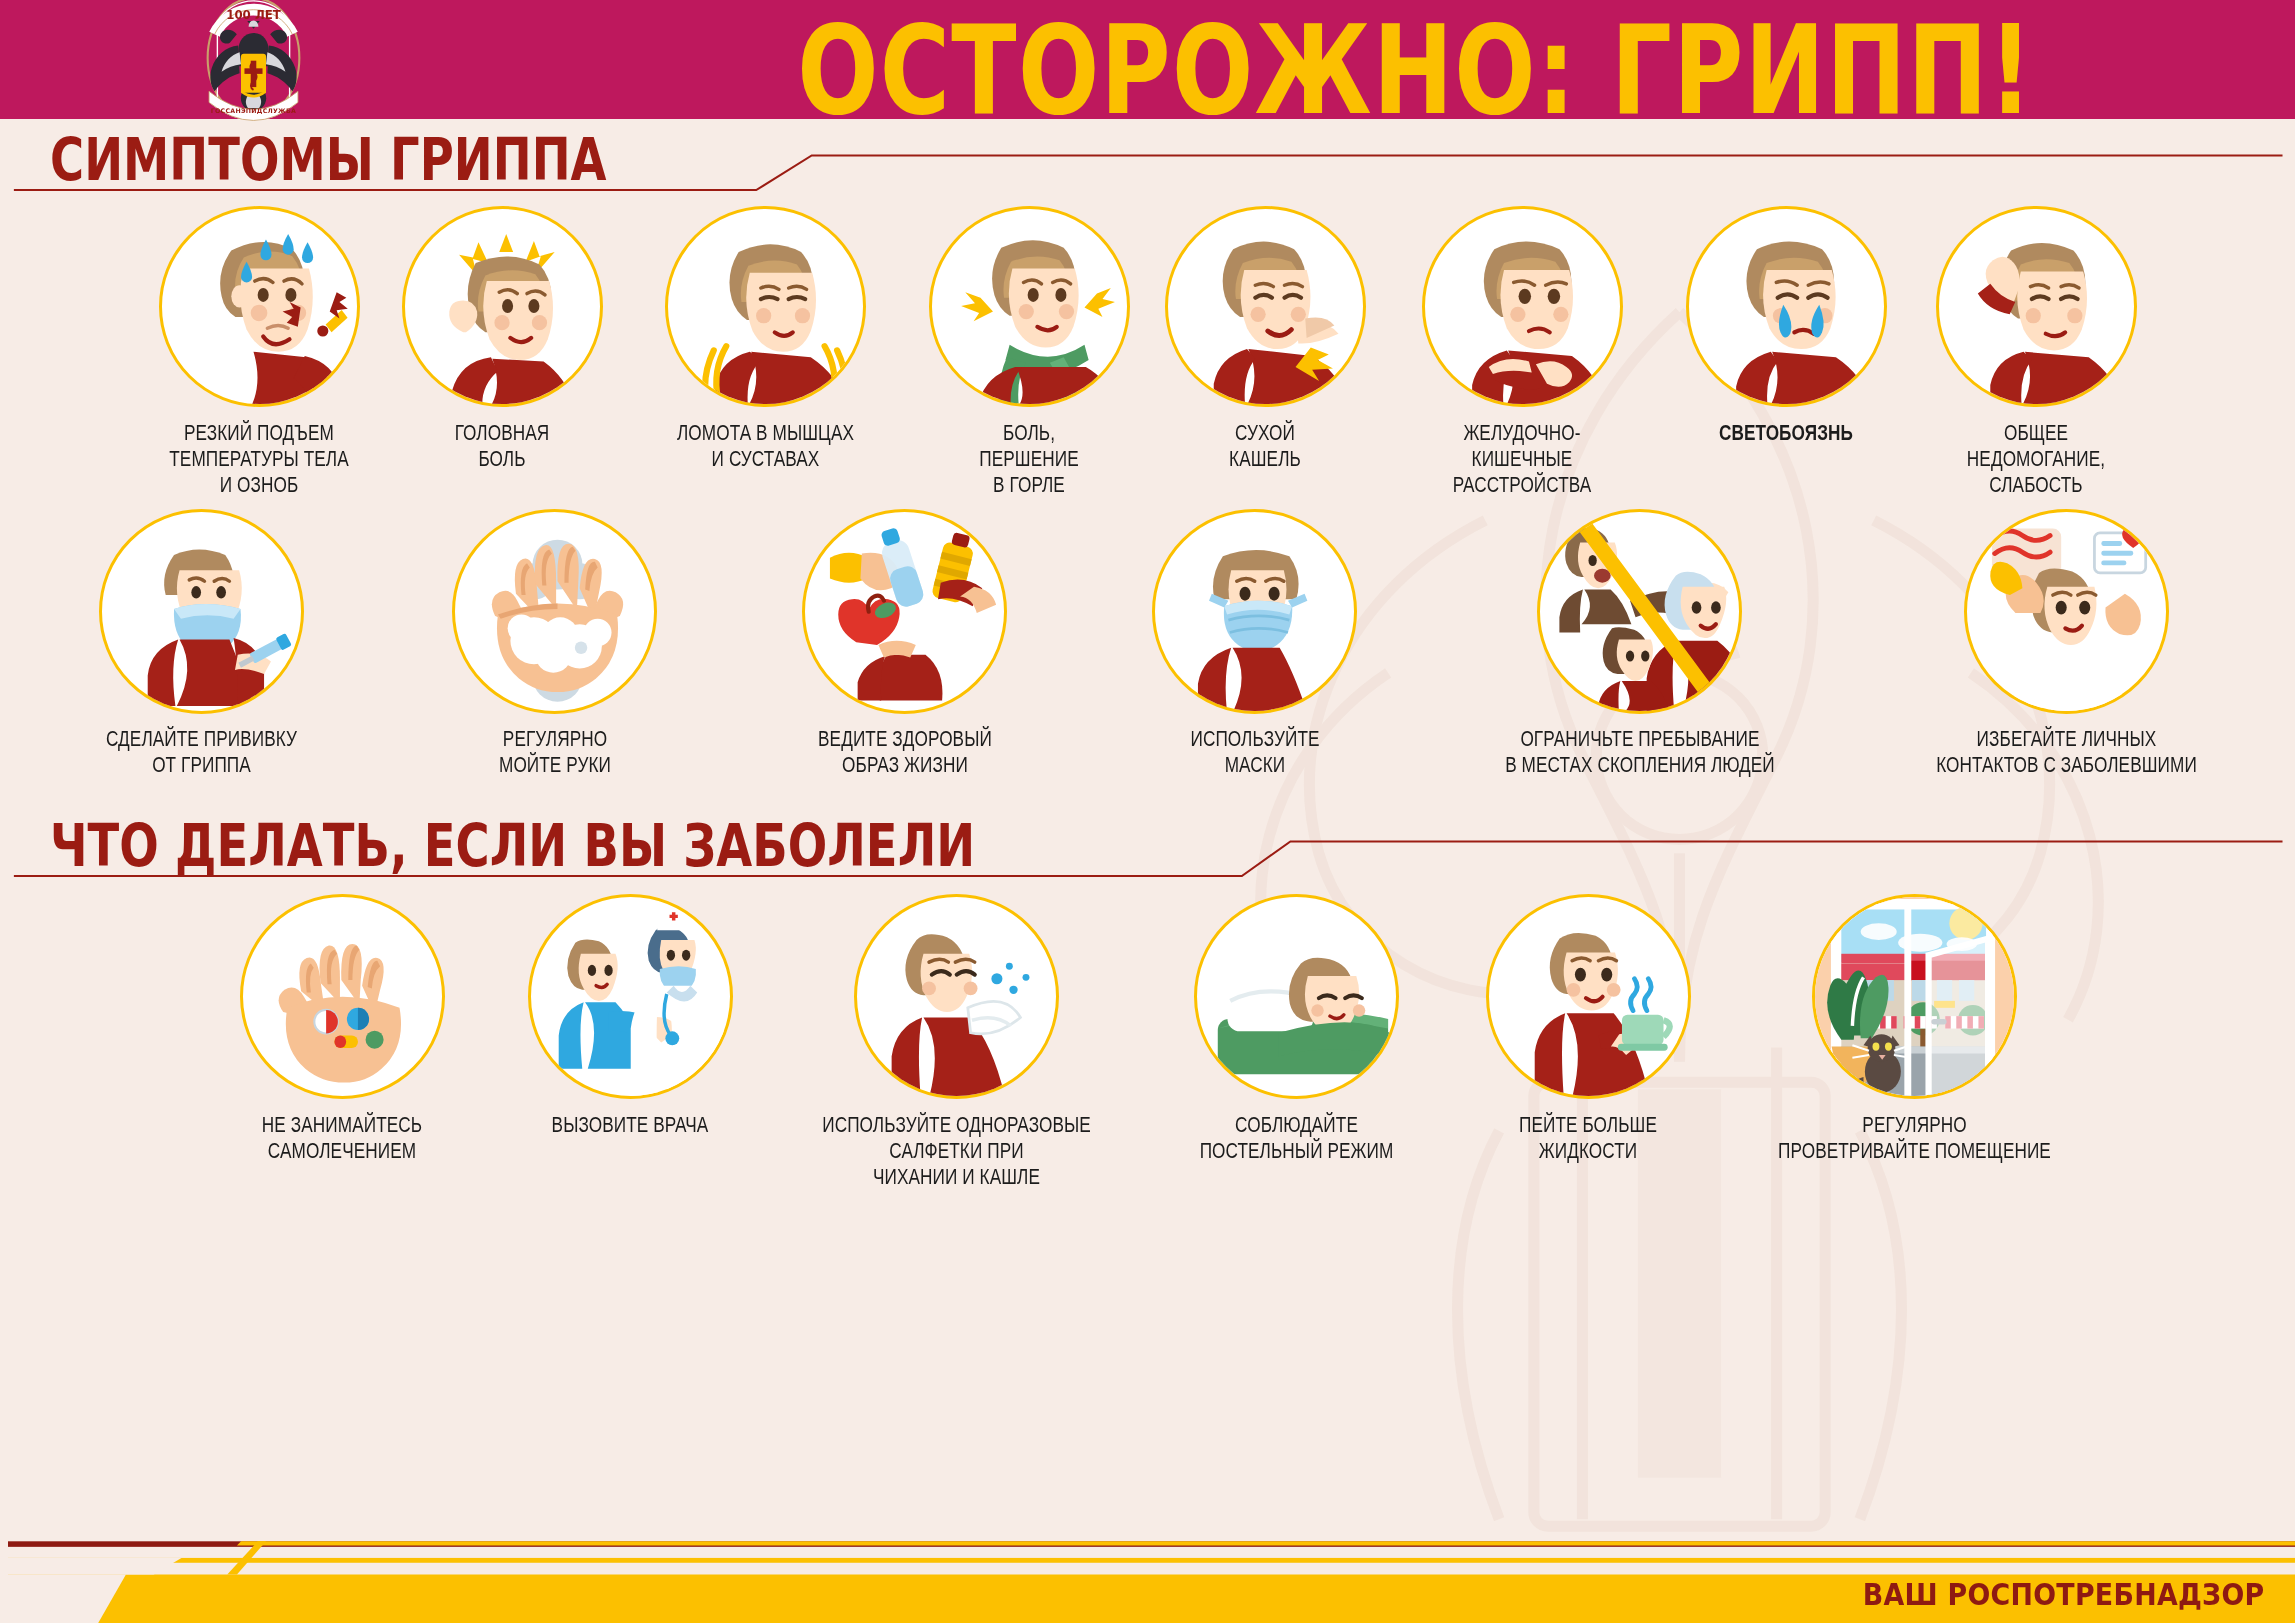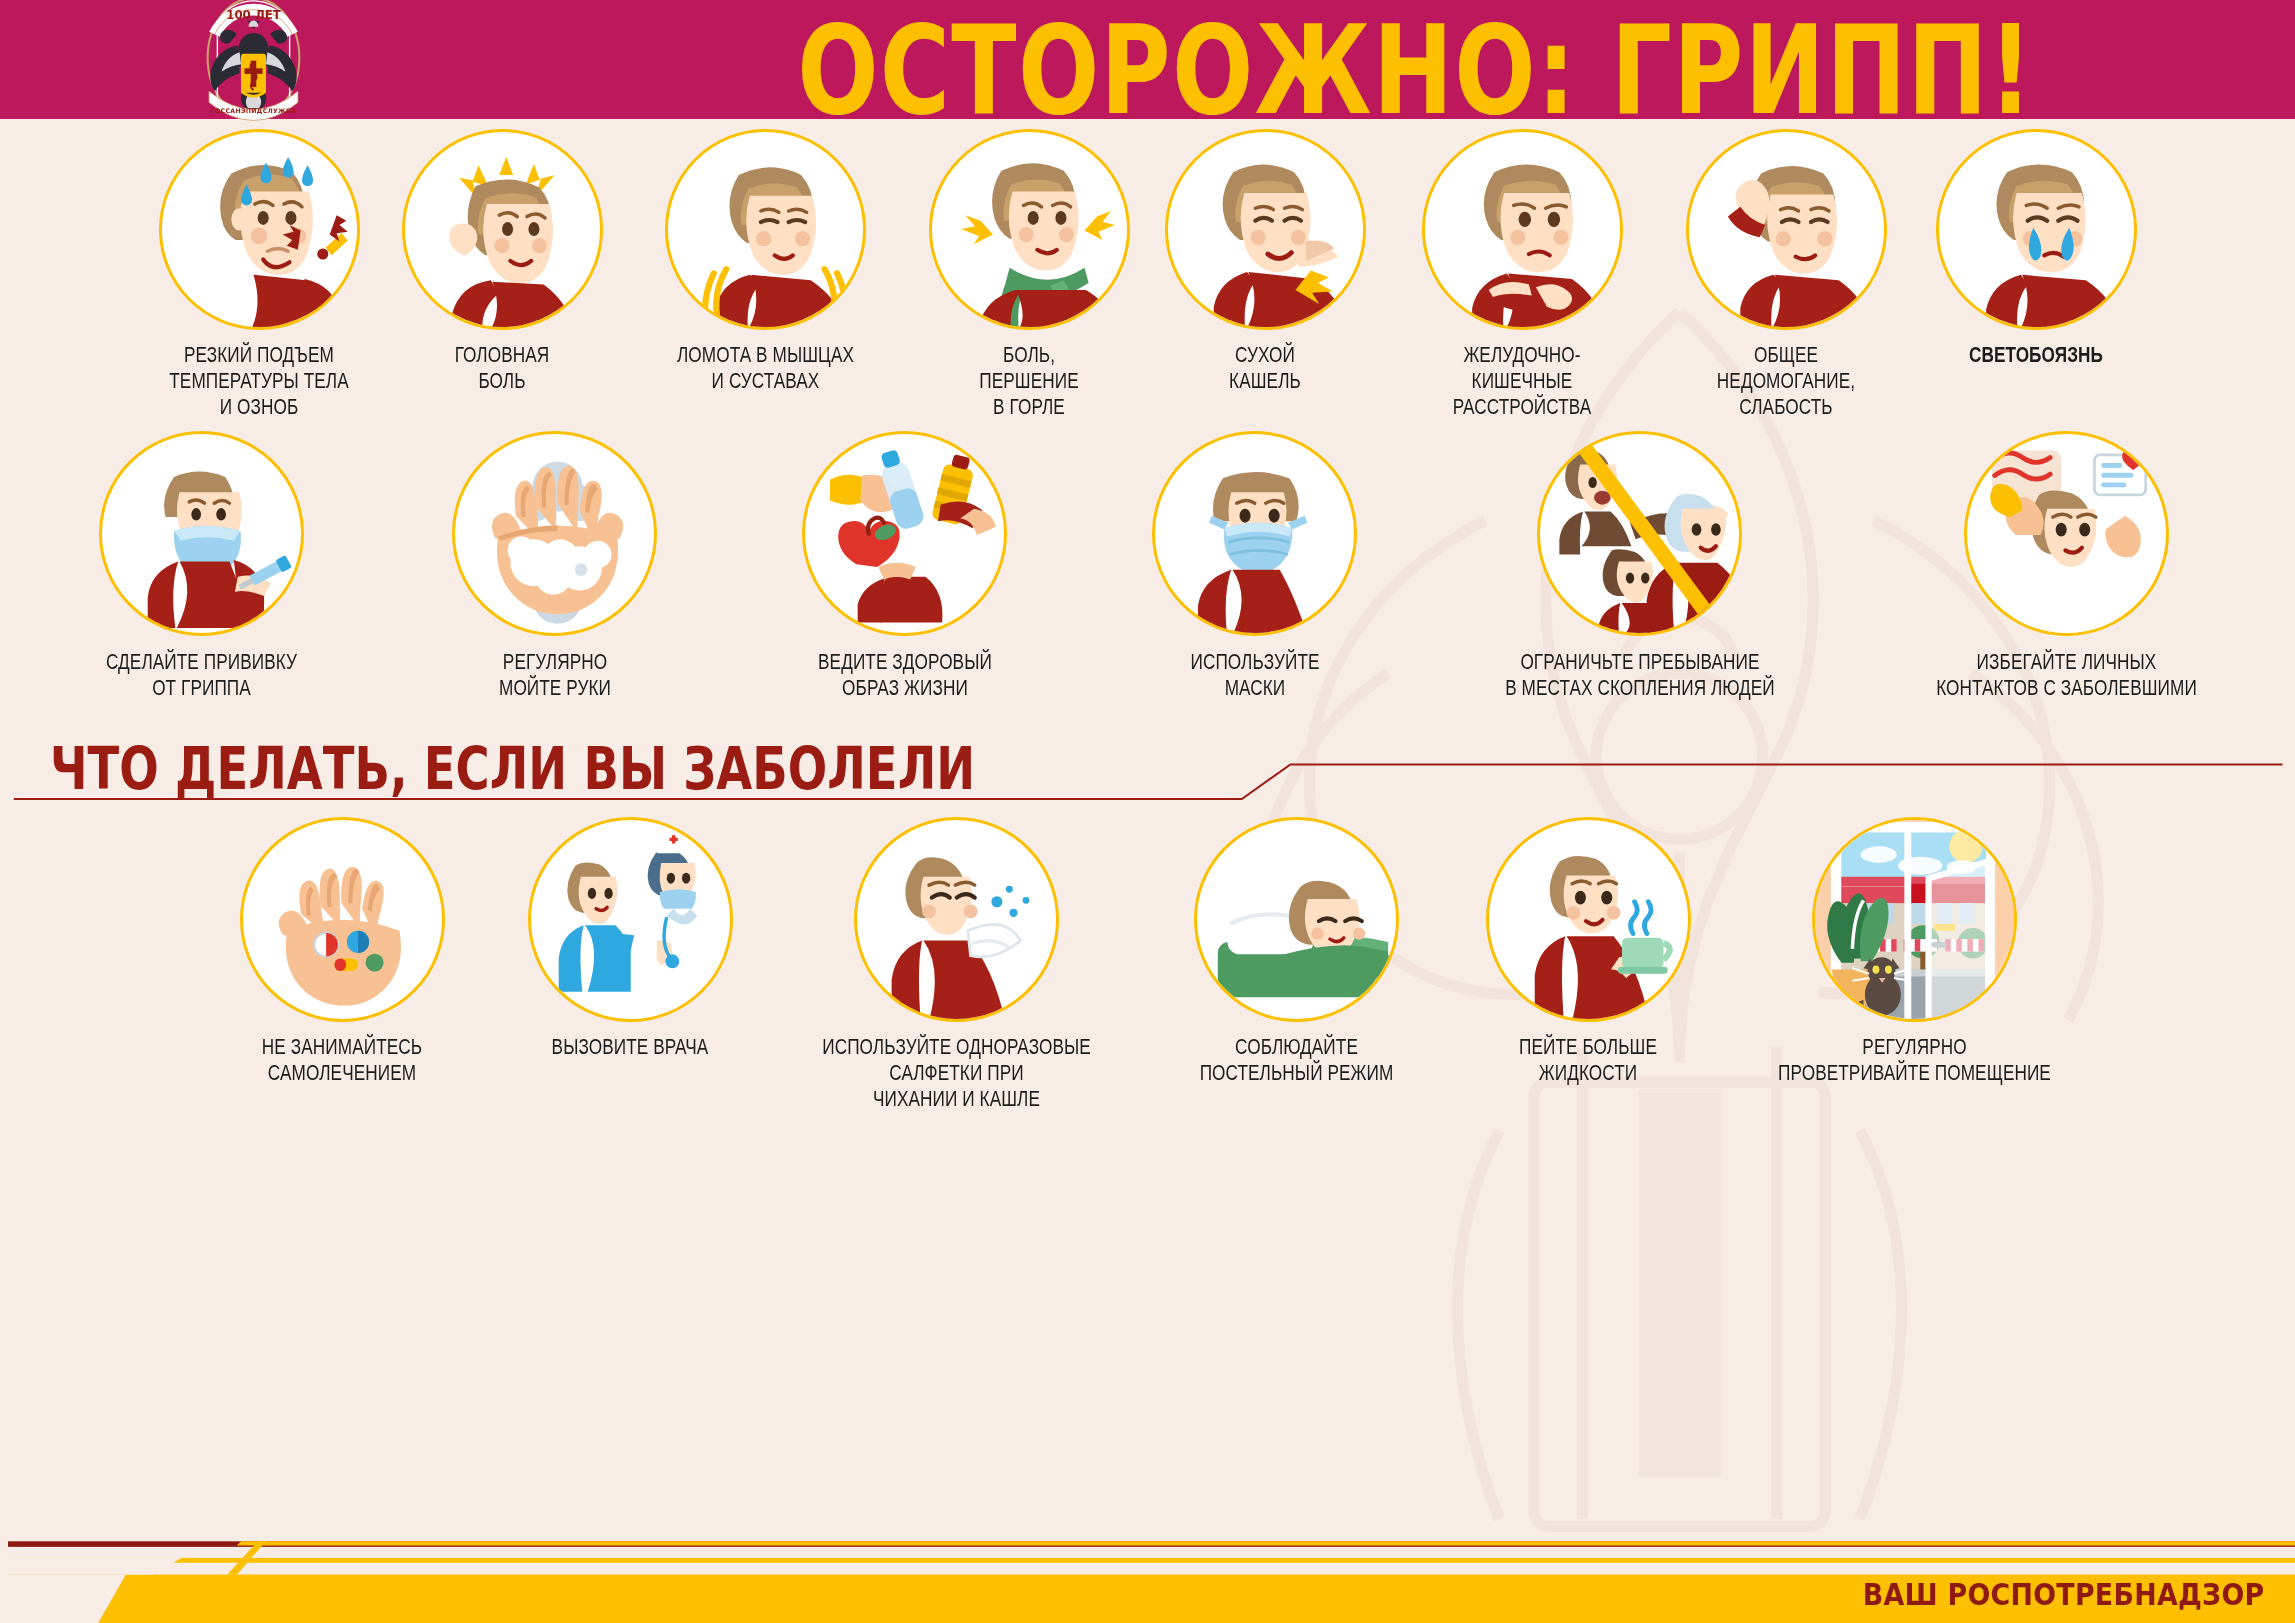--- a/index.html
+++ b/index.html
@@ -186,20 +186,26 @@
       </g>
       <path d="M100 98 c-6 4 -6 10 0 14 c6 4 6 10 0 14 c-5 3 -5 9 0 12" fill="none" stroke="#9b1c13" stroke-width="2.6"></path>
 
       <path d="M36 140 q64 52 128 0 l0 16 q-64 52 -128 0 z" fill="#ffffff" stroke="#c9a06a" stroke-width="1.2"></path>
       <text x="100" y="172" text-anchor="middle" font-family="DejaVu Sans, sans-serif" font-weight="700" font-size="9" fill="#9b1c13" letter-spacing="0.4">ГОССАНЭПИДСЛУЖБА</text>
     </svg>
 
     <div class="poster-title">ОСТОРОЖНО: ГРИПП!</div>
   </div>
 
+  <div class="section-head">
+    <svg class="rule-wrap" viewBox="0 0 3308 104" preserveAspectRatio="none">
+      <path d="M20 94 L1090 94 L1170 44 L3290 44" fill="none" stroke="#9b1c13" stroke-width="3"></path>
+    </svg>
+    <div class="txt">СИМПТОМЫ ГРИППА</div>
+  </div>
 
   <div class="row" style="margin-top:9.7px;">
     <div class="cell">
       <div class="circle" style="width:201px;height:201px;">
         <svg viewBox="0 0 290 290" width="201" height="201">
           <path d="M100 60 q-22 30 -14 66 q4 20 20 30 l78 0 q18 -12 20 -34 q6 -40 -16 -64 q-42 -22 -88 2z" fill="#b08a5f"></path>
           <path d="M118 70 q-16 24 -12 54 l96 0 q4 -34 -14 -56 q-34 -14 -70 2z" fill="#c9a06a"></path>
           <path d="M118 86 q-12 44 4 88 q16 32 46 32 q30 0 42 -32 q14 -44 2 -88 z" fill="#ffe0c4"></path>
           <ellipse cx="112" cy="126" rx="12" ry="16" fill="#ffe0c4"></ellipse>
           <ellipse cx="146" cy="124" rx="8" ry="10" fill="#5c3a20"></ellipse>
@@ -361,63 +367,63 @@
         </svg>
       </div>
       <div class="cap" style="width:278px;">ЖЕЛУДОЧНО-
 КИШЕЧНЫЕ
 РАССТРОЙСТВА</div>
     </div>
 
     <div class="cell">
       <div class="circle" style="width:201px;height:201px;">
         <svg viewBox="0 0 290 290" width="201" height="201">
+          <path d="M98 58 q-22 32 -12 68 q6 20 22 30 l78 0 q18 -12 22 -34 q6 -40 -16 -64 q-48 -22 -94 0z" fill="#b08a5f"></path>
+          <path d="M112 78 q-14 26 -10 52 l96 0 q6 -32 -12 -54 q-38 -12 -74 2z" fill="#c9a06a"></path>
+          <path d="M112 88 q-12 42 4 84 q16 30 46 30 q30 0 42 -30 q14 -42 2 -84z" fill="#ffe0c4"></path>
+          <path d="M128 128 q14 -10 28 0" stroke="#5c3a20" stroke-width="6" fill="none" stroke-linecap="round"></path>
+          <path d="M172 128 q14 -10 28 0" stroke="#5c3a20" stroke-width="6" fill="none" stroke-linecap="round"></path>
+          <path d="M126 106 q16 -6 30 4" stroke="#8a5a30" stroke-width="5" fill="none" stroke-linecap="round"></path>
+          <path d="M172 110 q16 -8 30 -2" stroke="#8a5a30" stroke-width="5" fill="none" stroke-linecap="round"></path>
+          <circle cx="132" cy="154" r="11" fill="#f5c2a0"></circle>
+          <circle cx="196" cy="154" r="11" fill="#f5c2a0"></circle>
+          <path d="M152 178 q14 -8 28 2" stroke="#9b1c13" stroke-width="6" fill="none" stroke-linecap="round"></path>
+          <g fill="#2fa8e0">
+            <path d="M136 138 q-10 26 -4 40 q6 14 14 2 q6 -18 -10 -42z"></path>
+            <path d="M188 138 q10 26 4 40 q-6 14 -14 2 q-6 -18 10 -42z"></path>
+          </g>
+          <path d="M120 206 q18 44 -6 84 l152 0 q-12 -48 -54 -76z" fill="#a52118"></path>
+          <path d="M118 206 q-42 12 -50 50 l0 34 l46 0 q-6 -46 14 -70z" fill="#a52118"></path>
+        </svg>
+      </div>
+      <div class="cap bold" style="width:250px;">СВЕТОБОЯЗНЬ</div>
+    </div>
+
+    <div class="cell">
+      <div class="circle" style="width:201px;height:201px;">
+        <svg viewBox="0 0 290 290" width="201" height="201">
           <path d="M104 60 q-22 32 -12 68 q6 20 22 30 l74 0 q18 -12 22 -34 q6 -40 -16 -64 q-46 -22 -90 0z" fill="#b08a5f"></path>
           <path d="M118 80 q-14 26 -10 52 l92 0 q6 -32 -12 -54 q-36 -12 -70 2z" fill="#c9a06a"></path>
           <path d="M118 90 q-12 42 4 84 q16 30 44 30 q28 0 40 -30 q14 -42 2 -84z" fill="#ffe0c4"></path>
           <path d="M134 130 q12 -8 24 0" stroke="#5c3a20" stroke-width="6" fill="none" stroke-linecap="round"></path>
           <path d="M176 130 q12 -8 24 0" stroke="#5c3a20" stroke-width="6" fill="none" stroke-linecap="round"></path>
           <path d="M132 112 q14 -6 26 2" stroke="#8a5a30" stroke-width="5" fill="none" stroke-linecap="round"></path>
           <path d="M176 112 q14 -6 26 2" stroke="#8a5a30" stroke-width="5" fill="none" stroke-linecap="round"></path>
           <circle cx="136" cy="154" r="11" fill="#f5c2a0"></circle>
           <circle cx="196" cy="154" r="11" fill="#f5c2a0"></circle>
           <path d="M154 180 q16 8 28 -2" stroke="#9b1c13" stroke-width="6" fill="none" stroke-linecap="round"></path>
           <path d="M124 206 q18 44 -8 84 l152 0 q-12 -48 -52 -76z" fill="#a52118"></path>
           <path d="M122 206 q-40 10 -48 48 l0 36 l46 0 q-6 -48 14 -72z" fill="#a52118"></path>
           <path d="M108 134 q-28 -4 -38 -28 q-8 -20 8 -32 q16 -12 30 4 q12 14 6 40z" fill="#ffe0c4"></path>
           <path d="M102 152 q-32 -6 -46 -30 l18 -14 q14 20 36 26z" fill="#a52118"></path>
         </svg>
       </div>
       <div class="cap" style="width:250px;">ОБЩЕЕ
 НЕДОМОГАНИЕ,
 СЛАБОСТЬ</div>
-    </div>
-
-    <div class="cell">
-      <div class="circle" style="width:201px;height:201px;">
-        <svg viewBox="0 0 290 290" width="201" height="201">
-          <path d="M98 58 q-22 32 -12 68 q6 20 22 30 l78 0 q18 -12 22 -34 q6 -40 -16 -64 q-48 -22 -94 0z" fill="#b08a5f"></path>
-          <path d="M112 78 q-14 26 -10 52 l96 0 q6 -32 -12 -54 q-38 -12 -74 2z" fill="#c9a06a"></path>
-          <path d="M112 88 q-12 42 4 84 q16 30 46 30 q30 0 42 -30 q14 -42 2 -84z" fill="#ffe0c4"></path>
-          <path d="M128 128 q14 -10 28 0" stroke="#5c3a20" stroke-width="6" fill="none" stroke-linecap="round"></path>
-          <path d="M172 128 q14 -10 28 0" stroke="#5c3a20" stroke-width="6" fill="none" stroke-linecap="round"></path>
-          <path d="M126 106 q16 -6 30 4" stroke="#8a5a30" stroke-width="5" fill="none" stroke-linecap="round"></path>
-          <path d="M172 110 q16 -8 30 -2" stroke="#8a5a30" stroke-width="5" fill="none" stroke-linecap="round"></path>
-          <circle cx="132" cy="154" r="11" fill="#f5c2a0"></circle>
-          <circle cx="196" cy="154" r="11" fill="#f5c2a0"></circle>
-          <path d="M152 178 q14 -8 28 2" stroke="#9b1c13" stroke-width="6" fill="none" stroke-linecap="round"></path>
-          <g fill="#2fa8e0">
-            <path d="M136 138 q-10 26 -4 40 q6 14 14 2 q6 -18 -10 -42z"></path>
-            <path d="M188 138 q10 26 4 40 q-6 14 -14 2 q-6 -18 10 -42z"></path>
-          </g>
-          <path d="M120 206 q18 44 -6 84 l152 0 q-12 -48 -54 -76z" fill="#a52118"></path>
-          <path d="M118 206 q-42 12 -50 50 l0 34 l46 0 q-6 -46 14 -70z" fill="#a52118"></path>
-        </svg>
-      </div>
-      <div class="cap bold" style="width:250px;">СВЕТОБОЯЗНЬ</div>
     </div>
   </div>
 
 
   <div class="row" style="margin-top:11px; gap:62px;">
     <div class="cell">
       <div class="circle" style="width:205px;height:205px;">
         <svg viewBox="0 0 296 296" width="205" height="205">
           <path d="M104 62 q-20 28 -12 58 l96 0 q8 -32 -10 -58 q-38 -16 -74 0z" fill="#b08a5f"></path>
           <path d="M112 84 q-10 34 6 68 q14 26 38 26 q24 0 36 -26 q16 -34 6 -68z" fill="#ffe0c4"></path>

